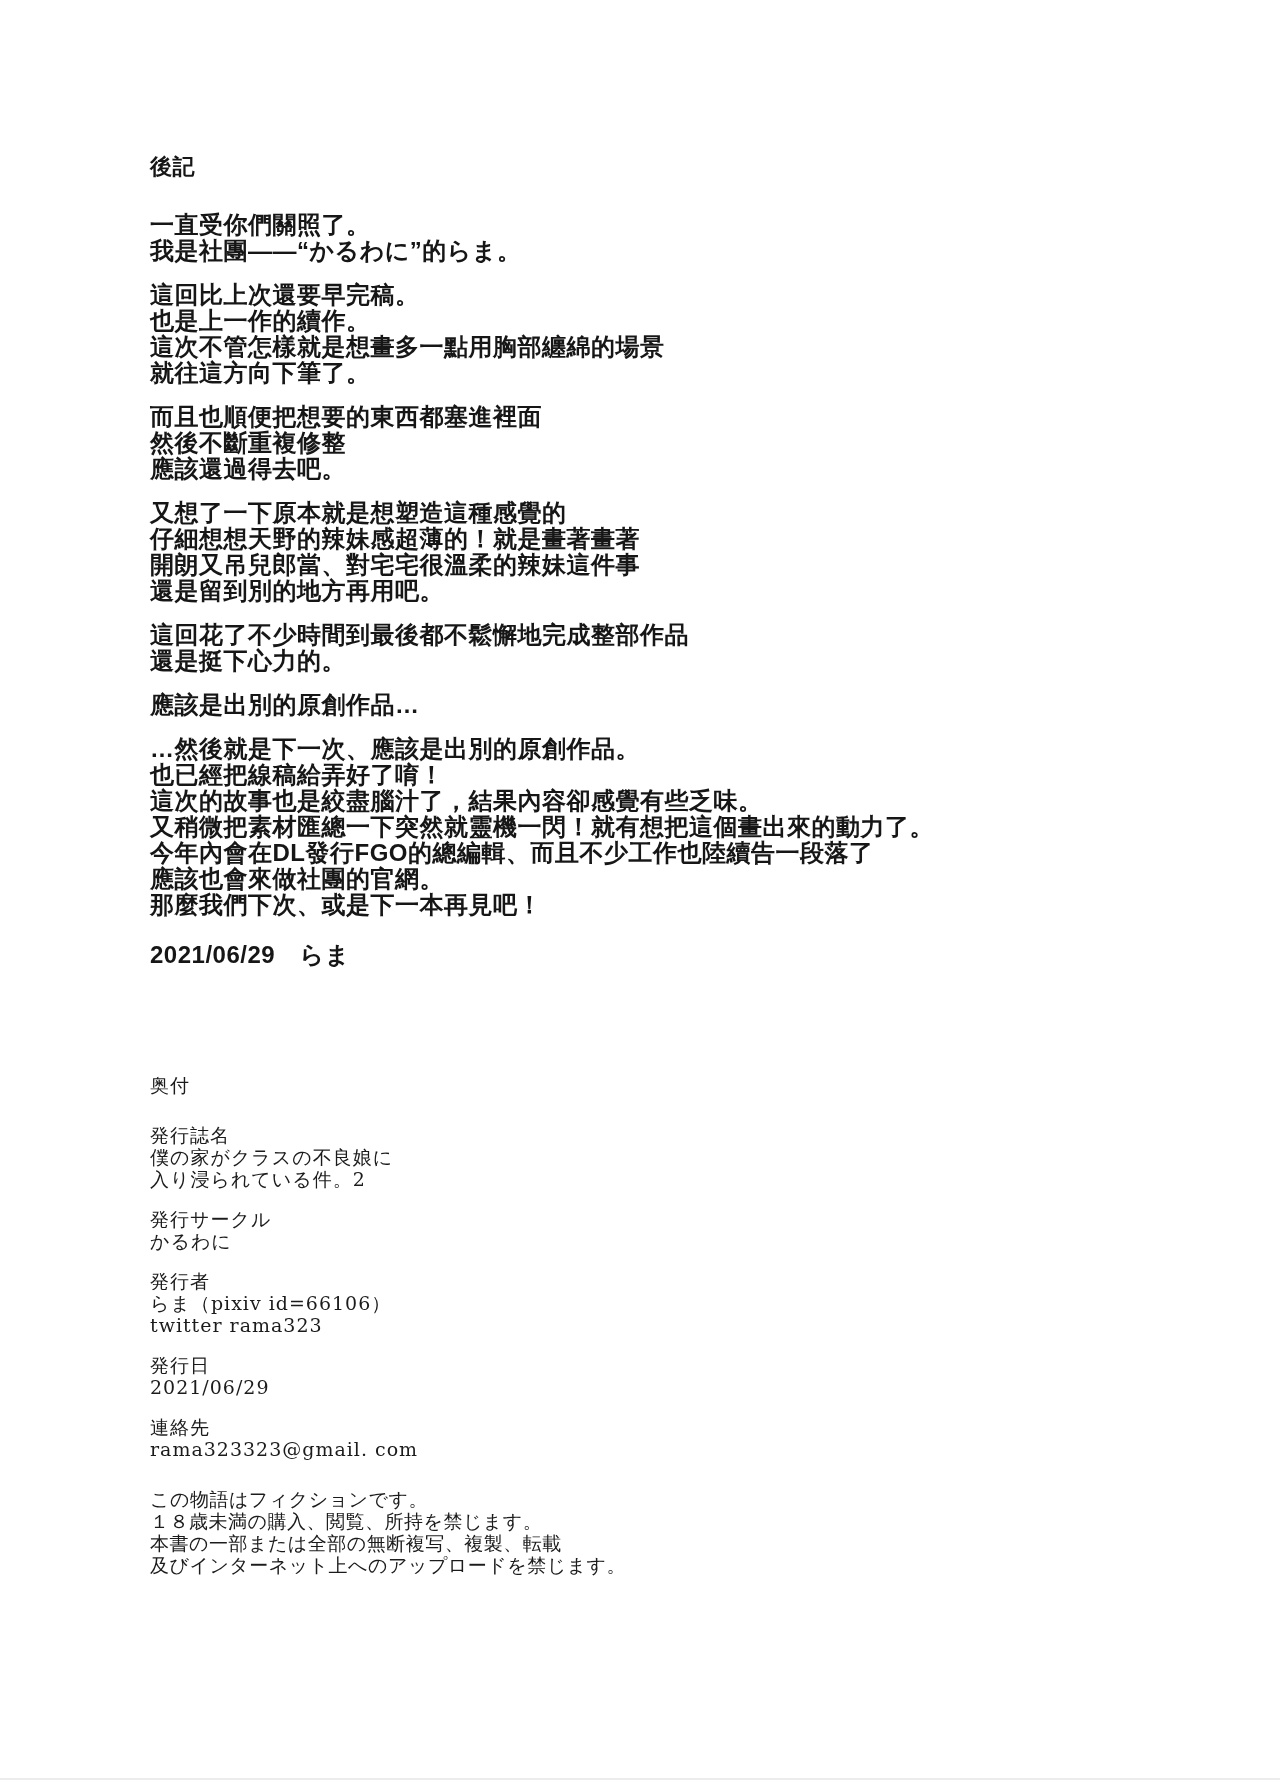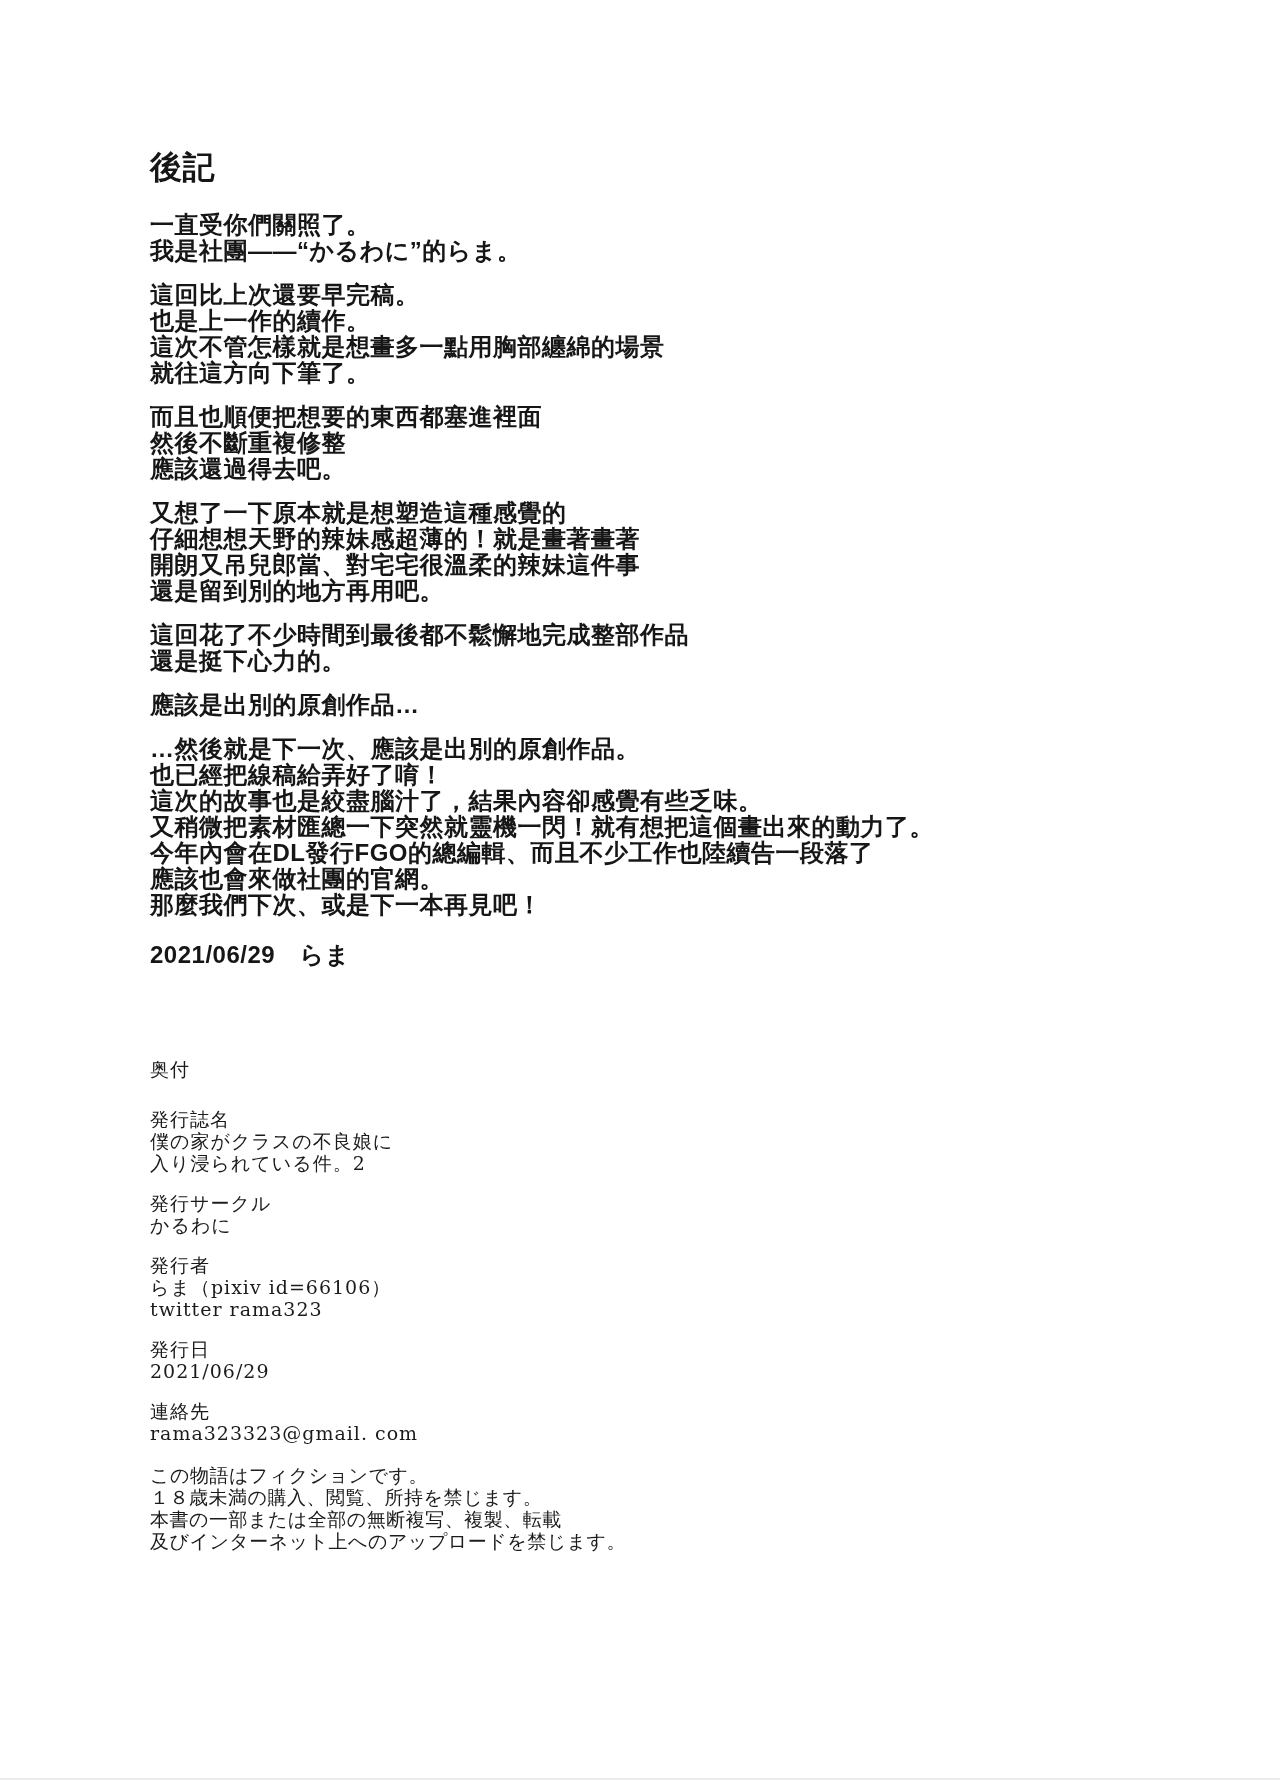--- a/index.html
+++ b/index.html
@@ -17,21 +17,21 @@
     left: 150px;
     top: 150px;
     width: 1050px;
     font-family: "Liberation Sans", sans-serif;
     font-weight: 700;
     font-size: 24px;
     line-height: 26px;
     letter-spacing: 0.5px;
   }
   .afterword h1 {
-    font-size: 32px;
+    font-size: 22px;
     line-height: 34px;
     margin: 0 0 28px 0;
     font-weight: 700;
   }
   .para { margin: 0 0 18px 0; }
   .ln { white-space: pre; }
   .signature { margin-top: 24px; }
 
   
   .colophon {
@@ -39,23 +39,23 @@
     left: 150px;
     top: 1058px;
     width: 900px;
     font-family: "DejaVu Serif", serif;
     font-weight: 400;
     font-size: 19px;
     line-height: 22px;
     letter-spacing: 1px;
     color: #1b1b1b;
   }
-  .col-title { margin: 0 0 28px 0; }
+  .col-title { margin: 16px 0 28px 0; }
   .col-group { margin: 0 0 18px 0; }
-  .disclaimer { margin-top: 20px; letter-spacing: 0.5px; }
+  .disclaimer { margin-top: 28px; letter-spacing: 0.5px; }
 
   
   .scan-edge {
     position: absolute;
     left: 0; right: 0; bottom: 0;
     height: 2px;
     background: #ececec;
   }
 </style>
 </head>

